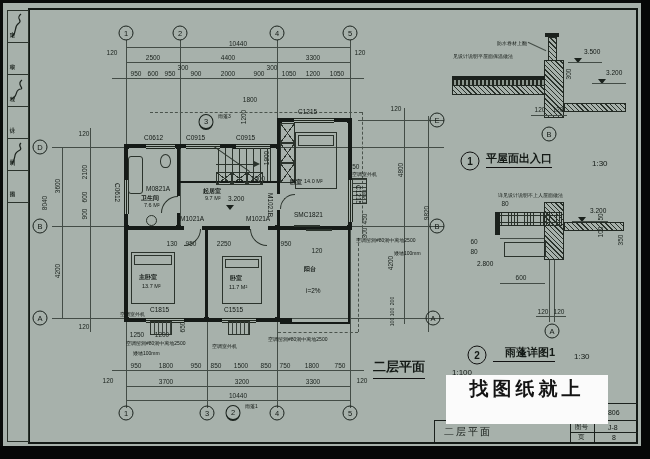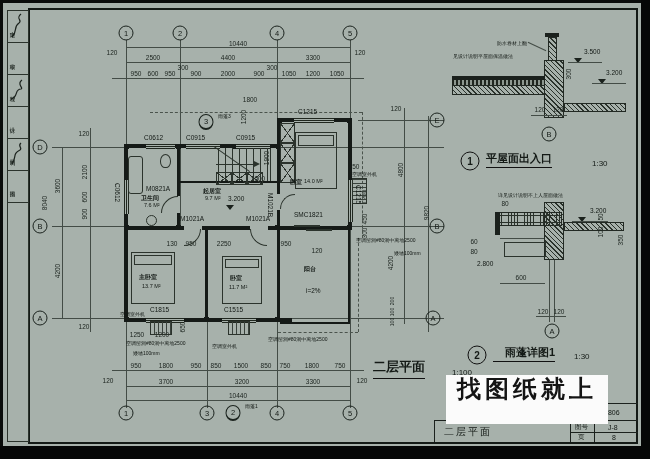--- a/index.html
+++ b/index.html
@@ -37,21 +37,21 @@
                   repeating-linear-gradient(90deg,rgba(0,0,0,0) 0 2.4px,#2a322b 2.4px 3.2px);}
   .speck{position:absolute;background:repeating-linear-gradient(90deg,#20261f 0 2px,#8d978f 2px 4px);}
   .tri{position:absolute;width:0;height:0;border-left:4px solid transparent;border-right:4px solid transparent;border-top:5px solid #1a211c;}
   .cap{position:absolute;font-size:11px;font-weight:bold;border-bottom:1.2px solid #111;white-space:nowrap;padding-bottom:1px;}
   .capnum{position:absolute;width:17px;height:17px;border:1.5px solid #111;border-radius:50%;
           font-size:10px;font-weight:bold;line-height:17px;text-align:center;transform:translate(-50%,-50%);}
   .capscale{position:absolute;font-size:8px;white-space:nowrap;}
   .arc{position:absolute;box-sizing:border-box;}
   
   #wm{position:absolute;left:446px;top:375px;width:162px;height:49px;background:#fbfbfb;text-align:center;z-index:30;}
-  #wm .l1{font-size:24px;font-weight:bold;letter-spacing:4px;color:#141414;line-height:26px;margin-top:1px;}
+  #wm .l1{font-size:19px;font-weight:bold;letter-spacing:4px;color:#141414;line-height:26px;margin-top:1px;}
   #wm .l2{font-size:18px;font-weight:bold;color:#2433c9;line-height:20px;letter-spacing:.5px;}
   
   .cell{position:relative;border-bottom:1px solid #2b332c;height:31px;}
   .cell span{position:absolute;left:2px;top:50%;transform:translateY(-50%);writing-mode:vertical-rl;font-size:5.5px;color:#1a211c;}
   .scrib{position:absolute;left:1px;top:2px;}
 </style>
 </head>
 <body>
 
 <div id="sheet">

